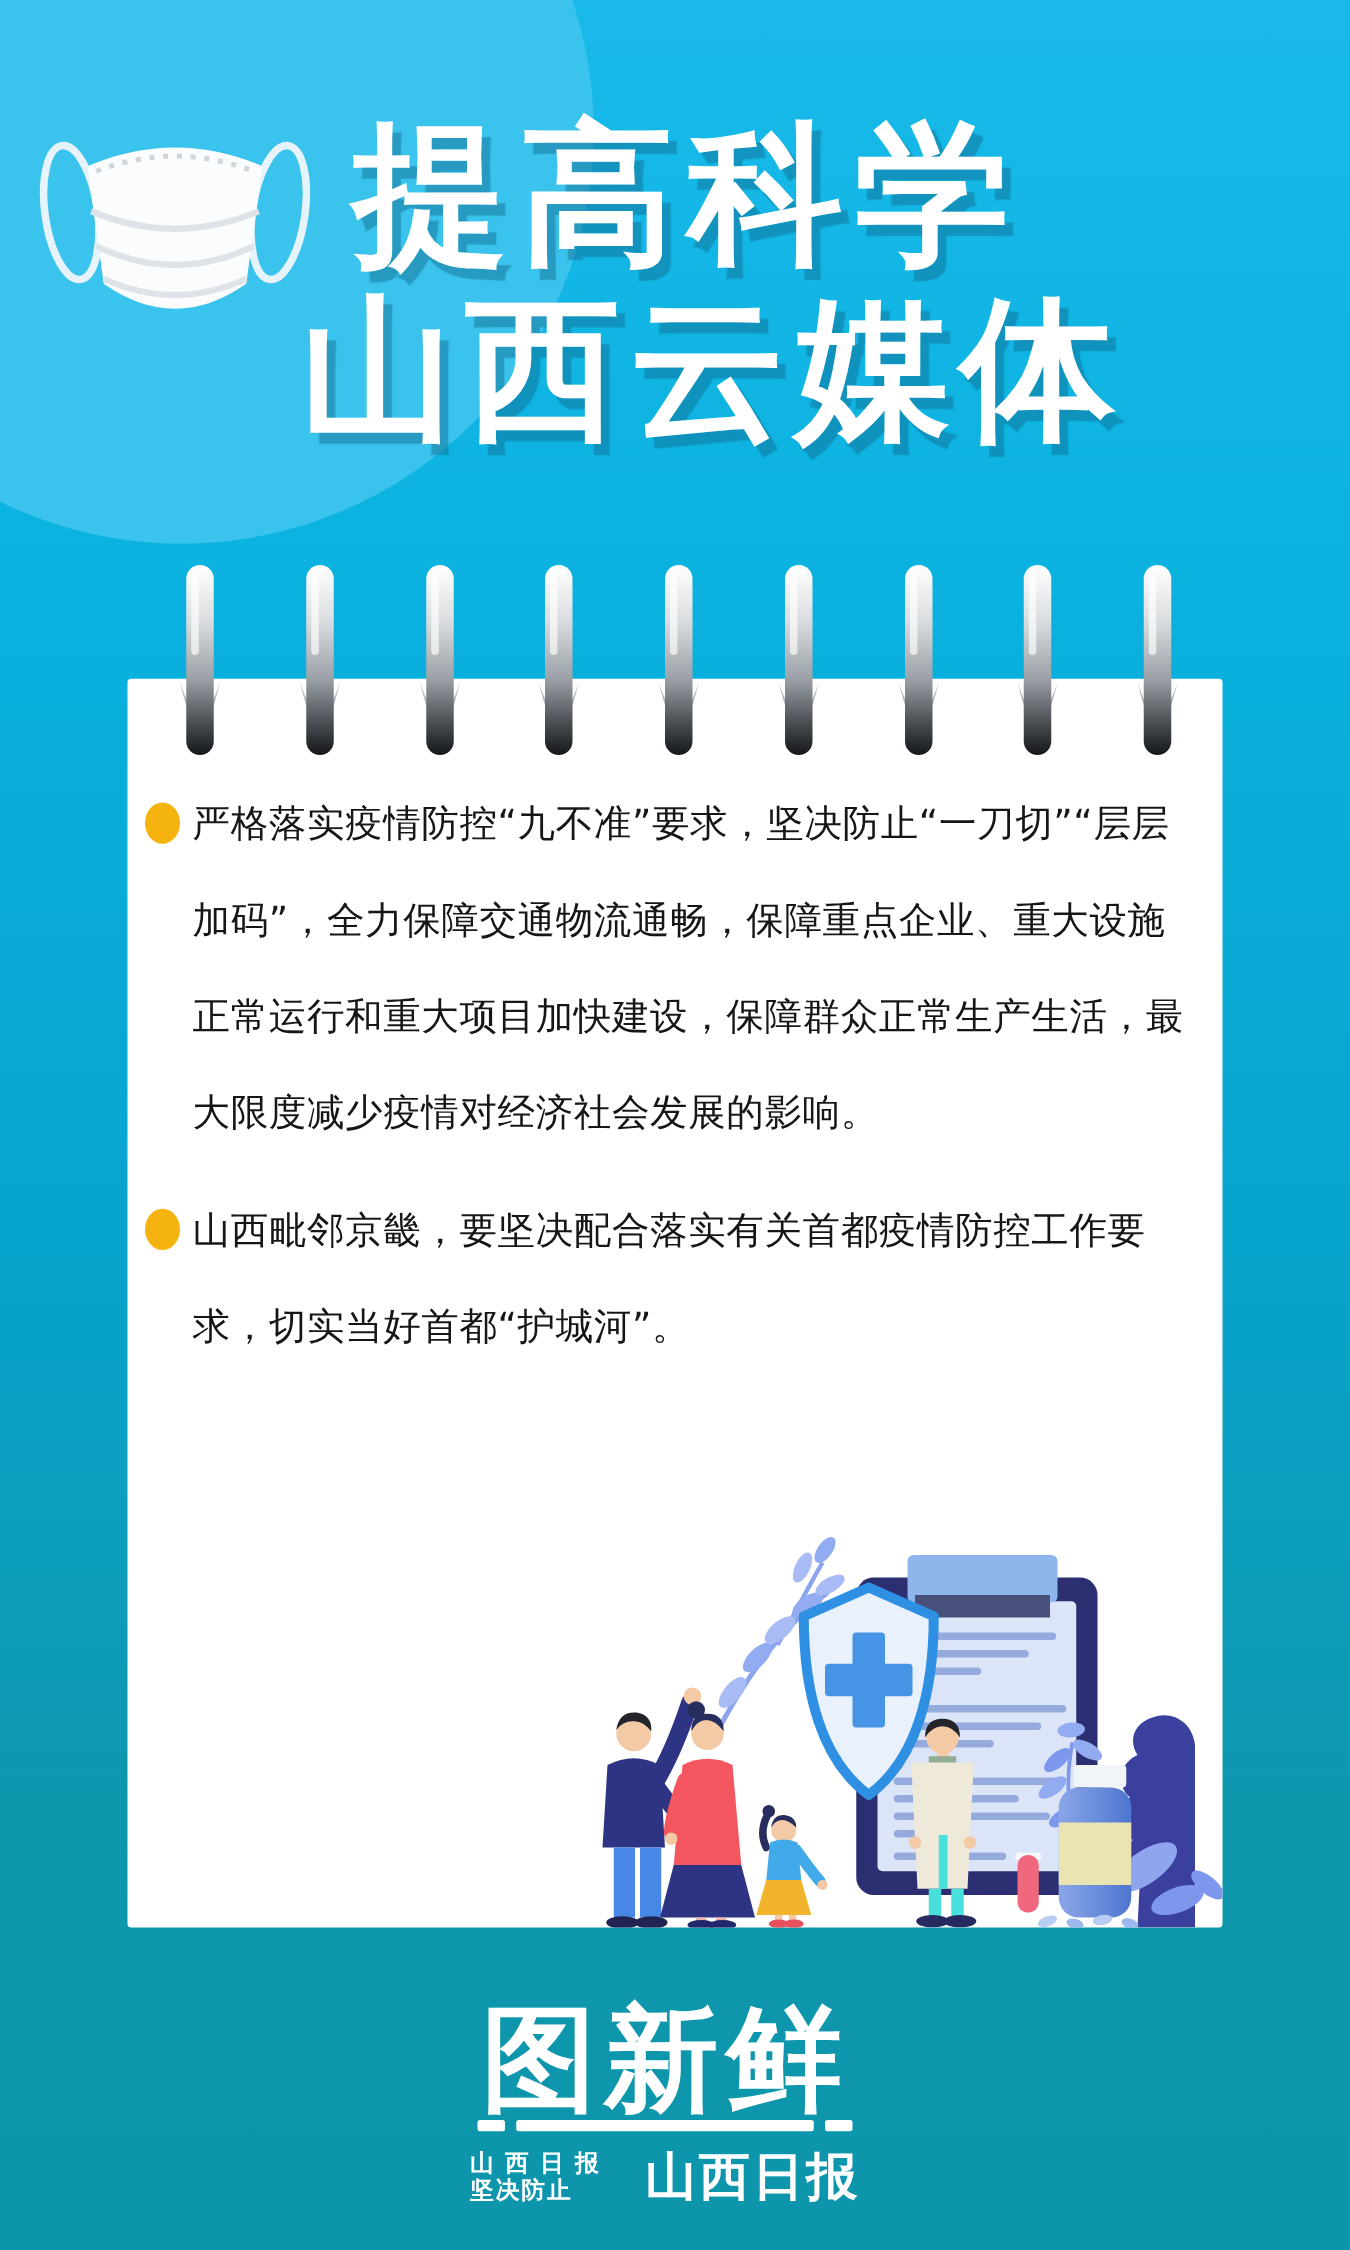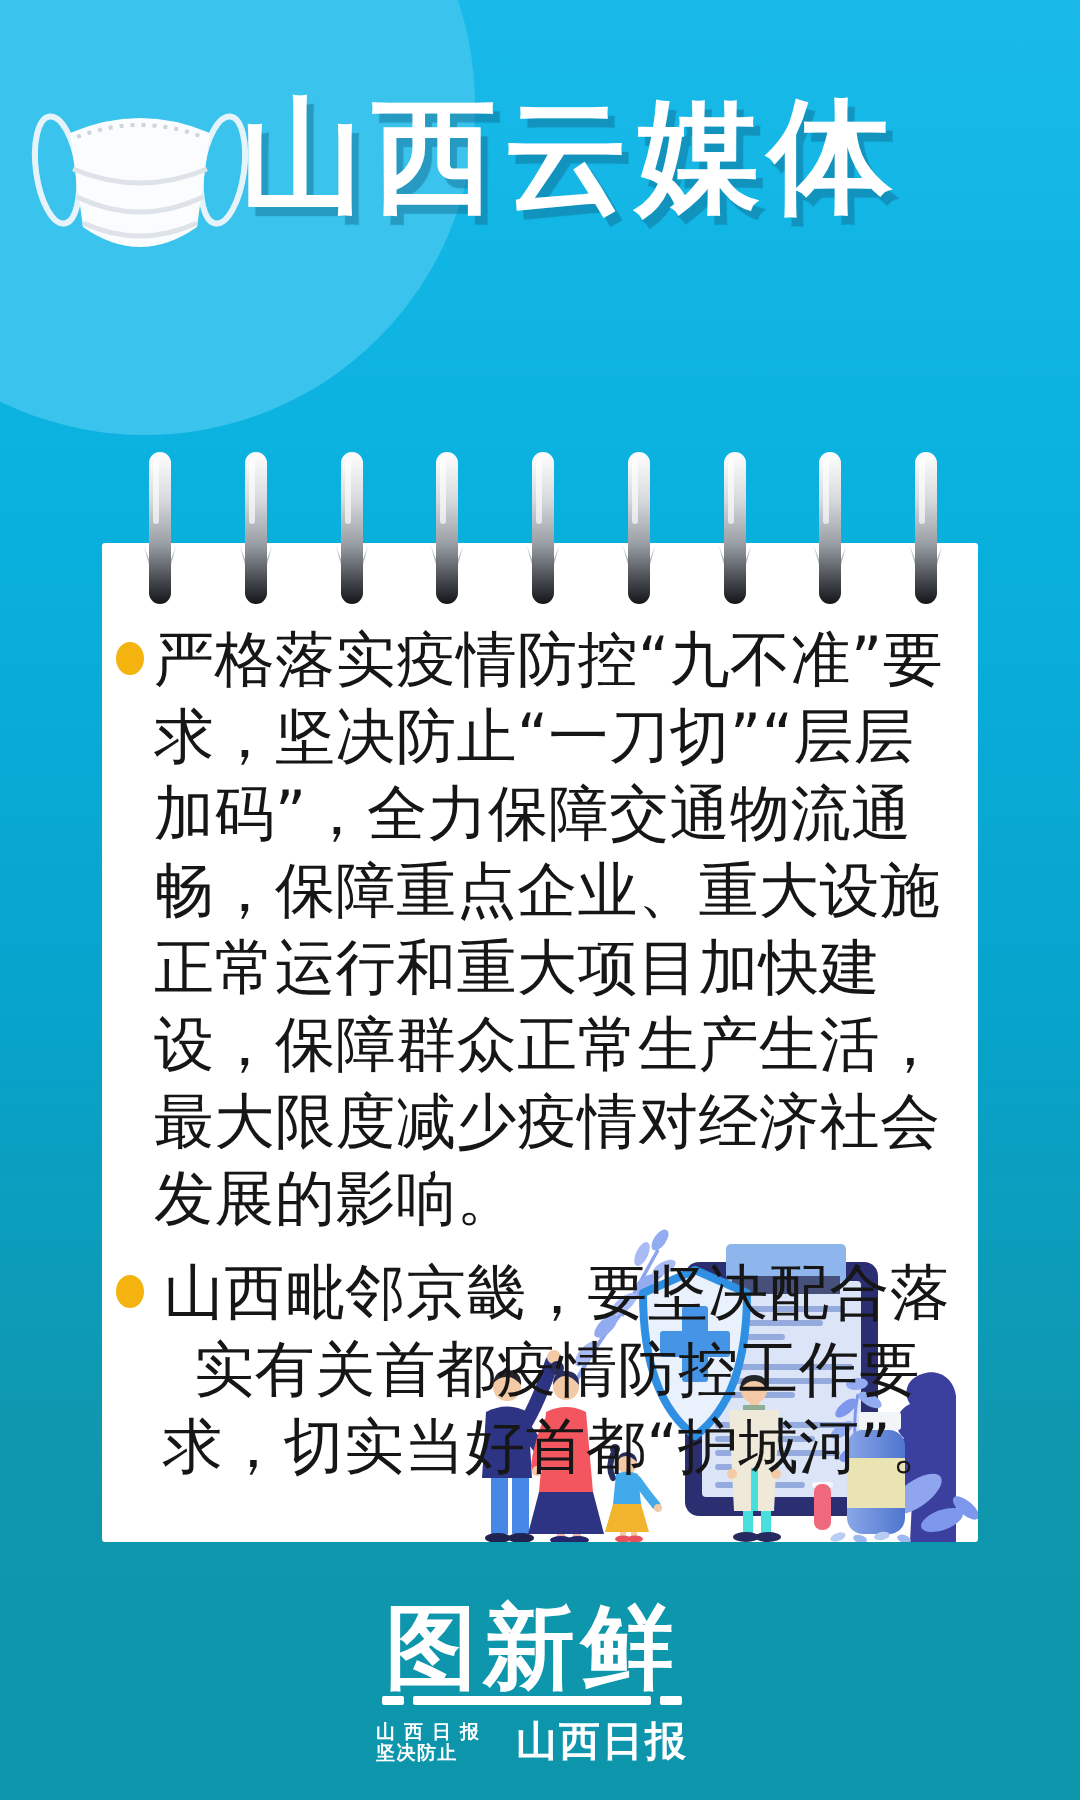--- a/index.html
+++ b/index.html
@@ -20,24 +20,24 @@
   }
   .title .t1{font-size:124px;letter-spacing:10px;}
   .title .t2{font-size:124px;letter-spacing:8px;transform:translateX(20px);}
   .card{
     position:absolute;left:102px;top:543px;width:876px;height:999px;
     background:#ffffff;border-radius:3px;
   }
   .rings{position:absolute;left:92px;top:450px;z-index:3;}
   .content{
     position:absolute;left:154px;top:621px;width:806px;z-index:2;
-    color:#161616;font-size:60px;line-height:77px;font-weight:500;letter-spacing:.5px;
+    color:#161616;font-size:30px;line-height:77px;font-weight:500;letter-spacing:.5px;
   }
   .bullet{position:relative;}
-  .bullet + .bullet{margin-top:17px;text-align:center;}
+  .bullet + .bullet{margin-top:17px;}
   .bullet .dot{
     position:absolute;left:-38px;top:21px;width:28px;height:33px;border-radius:50%;
     background:#f5b310;
   }
   .illus{position:absolute;left:410px;top:1078px;z-index:1;}
   .footer{position:absolute;left:0;top:0;width:100%;color:#ffffff;}
   .logo-text{
     position:absolute;top:1586px;left:50%;transform:translateX(calc(-50% - 8px));
     font-size:92px;font-weight:900;letter-spacing:6px;white-space:nowrap;color:#ffffff;font-family:Liberation Serif, serif;
   }
@@ -87,20 +87,21 @@
   <ellipse cx="32" cy="95" rx="21" ry="54" fill="none" stroke="#e6f3fa" stroke-width="6" transform="rotate(-8 32 95)"></ellipse>
   <ellipse cx="198" cy="95" rx="21" ry="54" fill="none" stroke="#e6f3fa" stroke-width="6" transform="rotate(8 198 95)"></ellipse>
   <path d="M45,58 Q115,28 185,58 L172,152 Q115,192 58,152 Z" fill="#fbfcfd"></path>
   <path d="M52,62 Q115,38 178,62" fill="none" stroke="#cfd6db" stroke-width="4" stroke-dasharray="4 7"></path>
   <path d="M48,94 Q115,122 182,94" fill="none" stroke="#dde3e8" stroke-width="5"></path>
   <path d="M52,122 Q115,152 178,122" fill="none" stroke="#dde3e8" stroke-width="5"></path>
   <path d="M58,148 Q115,174 172,148" fill="none" stroke="#dde3e8" stroke-width="5"></path>
 </svg>
 
 <div class="title">
+  <div class="t1">提高科学</div>
   <div class="t2">山西云媒体</div>
 </div>
 
 <div class="card"></div>
 
 <svg class="rings" width="880" height="170" viewBox="0 0 880 170">
   <use href="#ringShape" xlink:href="#ringShape" x="48"></use>
   <use href="#ringShape" xlink:href="#ringShape" x="144"></use>
   <use href="#ringShape" xlink:href="#ringShape" x="240"></use>
   <use href="#ringShape" xlink:href="#ringShape" x="335"></use>

